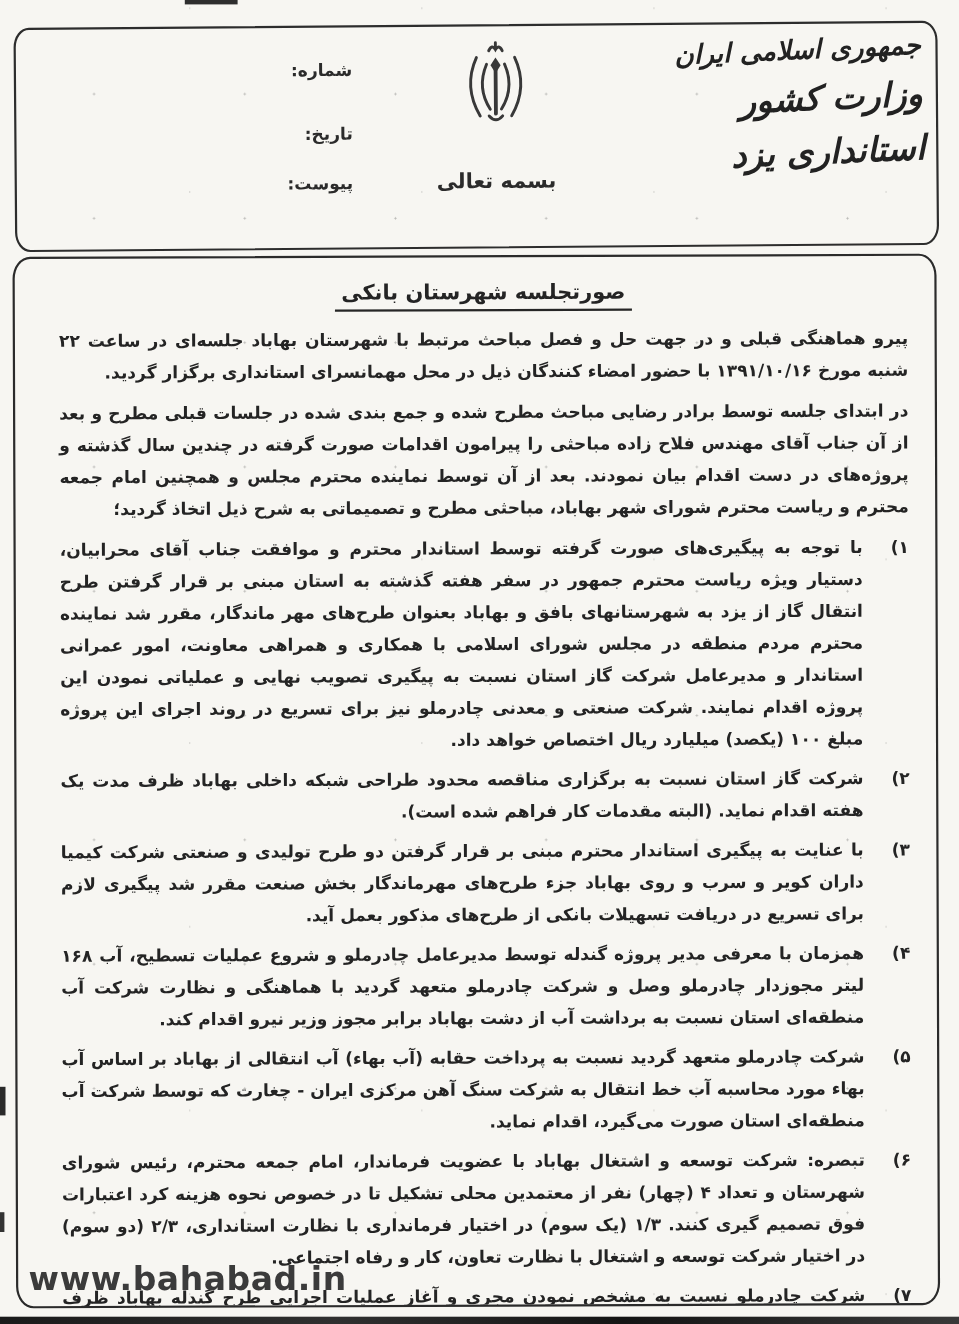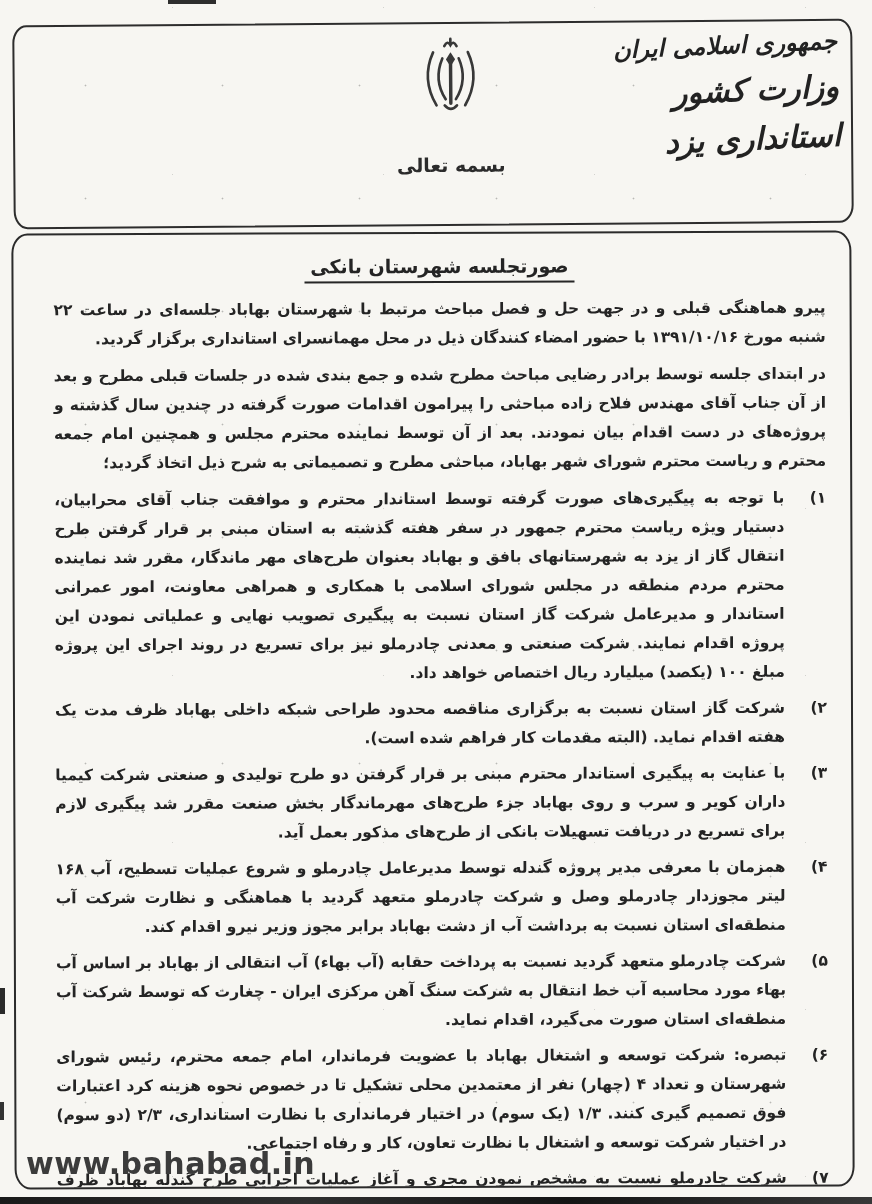--- a/index.html
+++ b/index.html
@@ -124,20 +124,25 @@
           <path d="M38 22 q9 21 -3 40"></path>
           <path d="M13 16 q-12 26 3 52"></path>
           <path d="M47 16 q12 26 -3 52"></path>
           <path d="M24 68 q6 7 12 0"></path>
         </g>
       </svg>
     </div>
 
     <div class="besmele">بسمه تعالی</div>
 
+    <div class="meta-fields">
+      <div class="meta-row1">شماره:</div>
+      <div class="meta-row2">تاریخ:</div>
+      <div class="meta-row3">پیوست:</div>
+    </div>
   </div>
 
   <div class="body-box">
     <div class="body-inner">
 
       <div class="doc-title">
         <span>صورتجلسه شهرستان بانکی</span>
       </div>
 
       <p class="para">پیرو هماهنگی قبلی و در جهت حل و فصل مباحث مرتبط با شهرستان بهاباد جلسه‌ای در ساعت ۲۲ شنبه مورخ ۱۳۹۱/۱۰/۱۶ با حضور امضاء کنندگان ذیل در محل مهمانسرای استانداری برگزار گردید.</p>

